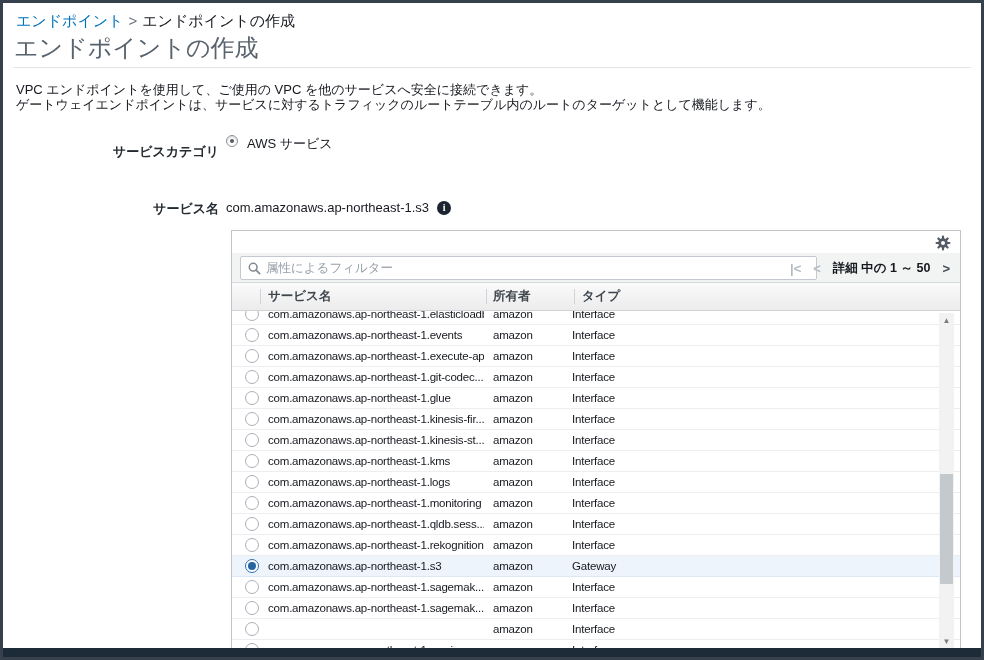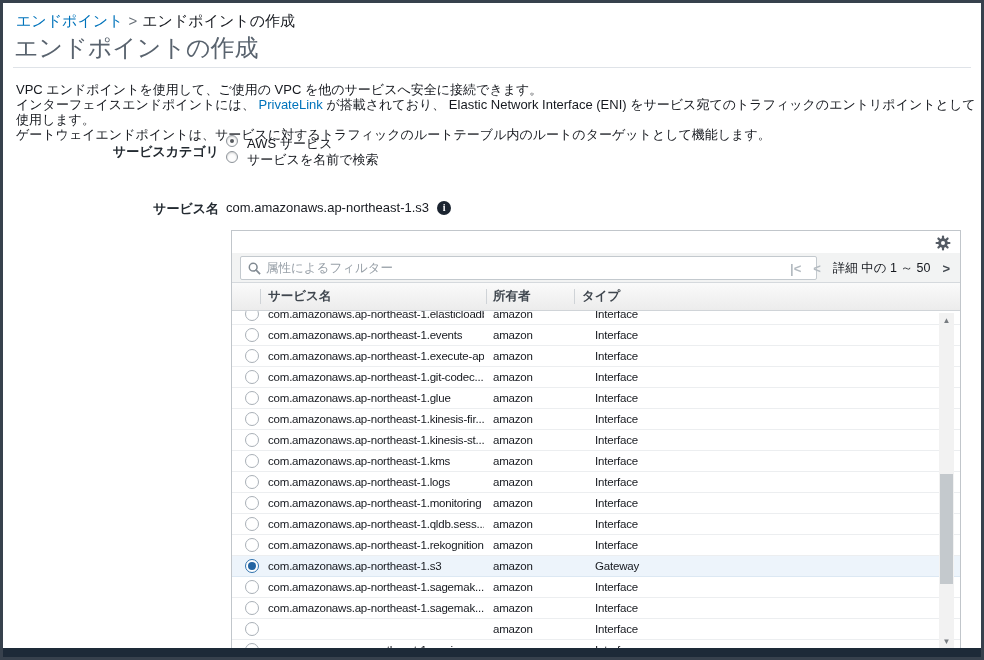--- a/index.html
+++ b/index.html
@@ -50,21 +50,21 @@
   .filter-box { position:absolute; left:8px; top:3px; width:577px; height:24px; background:#fff;
            border:1px solid #c3c9ce; border-radius:2px; display:flex; align-items:center; }
   .filter-box svg { margin:0 5px 0 7px; flex:0 0 auto; }
   .filter-input { border:none; outline:none; flex:1; height:20px; font-size:12.5px;
            font-family:inherit; color:#16191f; background:transparent; }
   .filter-input::placeholder { color:#98a0a8; }
   .pagination { position:absolute; right:10px; top:0; height:30px; display:flex; align-items:center; gap:12px; }
   .pg-btn { font-size:13px; font-weight:bold; cursor:pointer; line-height:1; }
   .pg-disabled { color:#b3bac0; cursor:default; }
   .pg-enabled { color:#42484f; }
-  .pg-label { font-size:12.5px; font-weight:normal; color:#16191f; }
+  .pg-label { font-size:12.5px; font-weight:bold; color:#16191f; }
 
   .thead { position:relative; height:28px; background:linear-gradient(#fafafa,#ececec);
            border-bottom:1px solid #d0d4d8; font-size:12.5px; font-weight:bold; color:#3f464e; }
   .thead .col { position:absolute; top:0; line-height:27px; white-space:nowrap; }
   .col-name  { left:36px; }
   .col-owner { left:261px; }
   .col-type  { left:350px;font-family:Liberation Serif, serif; }
   .vsep { position:absolute; top:6px; bottom:6px; width:1px; background:#cfd3d7; }
   .vsep1 { left:28px; } .vsep2 { left:254px; } .vsep3 { left:342px; }
 
@@ -74,54 +74,49 @@
   .trow.selected { background:#edf4fb; border-bottom-color:#dce8f3; }
   .tradio { position:absolute; left:13px; top:3px; width:14px; height:14px;
            border:1px solid #a9b0b7; border-radius:50%; background:#fff; cursor:pointer; }
   .tradio.checked { border-color:#2f72ad; }
   .tradio.checked::after { content:''; position:absolute; left:2px; top:2px; right:2px; bottom:2px;
            border-radius:50%; background:#2465a3; }
   .cell { position:absolute; top:0; line-height:20px; font-size:11.5px; letter-spacing:-0.2px;
           white-space:nowrap; color:#16191f; }
   .cell.name  { left:36px; width:216px; overflow:hidden; }
   .cell.owner { left:261px; }
-  .cell.type  { left:363px; }
+  .cell.type  { left:340px; }
 
   
   .vscroll { position:absolute; right:6px; top:2px; width:15px; height:337px; background:#f2f2f2; }
   .scroll-arrow { position:absolute; left:0; width:15px; height:14px; text-align:center;
            font-size:8px; line-height:14px; color:#777c81; cursor:pointer; }
   .arrow-up { top:1px; } .arrow-down { bottom:1px; }
   .scroll-thumb { position:absolute; left:1px; width:13px; top:161px; height:110px; background:#c4c9cd; cursor:pointer; }
 </style>
 </head>
 <body>
 
 <div class="breadcrumb">
   <a>エンドポイント</a><span class="sep">&gt;</span><span>エンドポイントの作成</span>
 </div>
 
 <h1 class="page-title">エンドポイントの作成</h1>
 <div class="title-rule"></div>
 
 <div class="intro">
   <div>VPC エンドポイントを使用して、ご使用の VPC を他のサービスへ安全に接続できます。</div>
-  <div><span>インターフェイスエンドポイントには、 </span><a>PrivateLink</a><span> が搭載されており、 Elastic Network Interface (ENI) をサービス宛てのトラフィックのエントリポイントとして使用します。</span></div>
   <div>ゲートウェイエンドポイントは、サービスに対するトラフィックのルートテーブル内のルートのターゲットとして機能します。</div>
 </div>
 
 <div class="form-label label-category">サービスカテゴリ</div>
 <div class="category-options">
     <div class="radio-option">
       <span class="radio checked"></span>
       <span class="radio-label">AWS サービス</span>
-    </div>
-    <div class="radio-option">
-      <span class="radio"></span>
-      <span class="radio-label">サービスを名前で検索</span>
     </div>
   </div>
 
 <div class="form-label label-service">サービス名</div>
 <div class="service-name-row">
   <span>com.amazonaws.ap-northeast-1.s3</span>
   <span class="info-icon">i</span>
 </div>
 
 <div class="panel">

